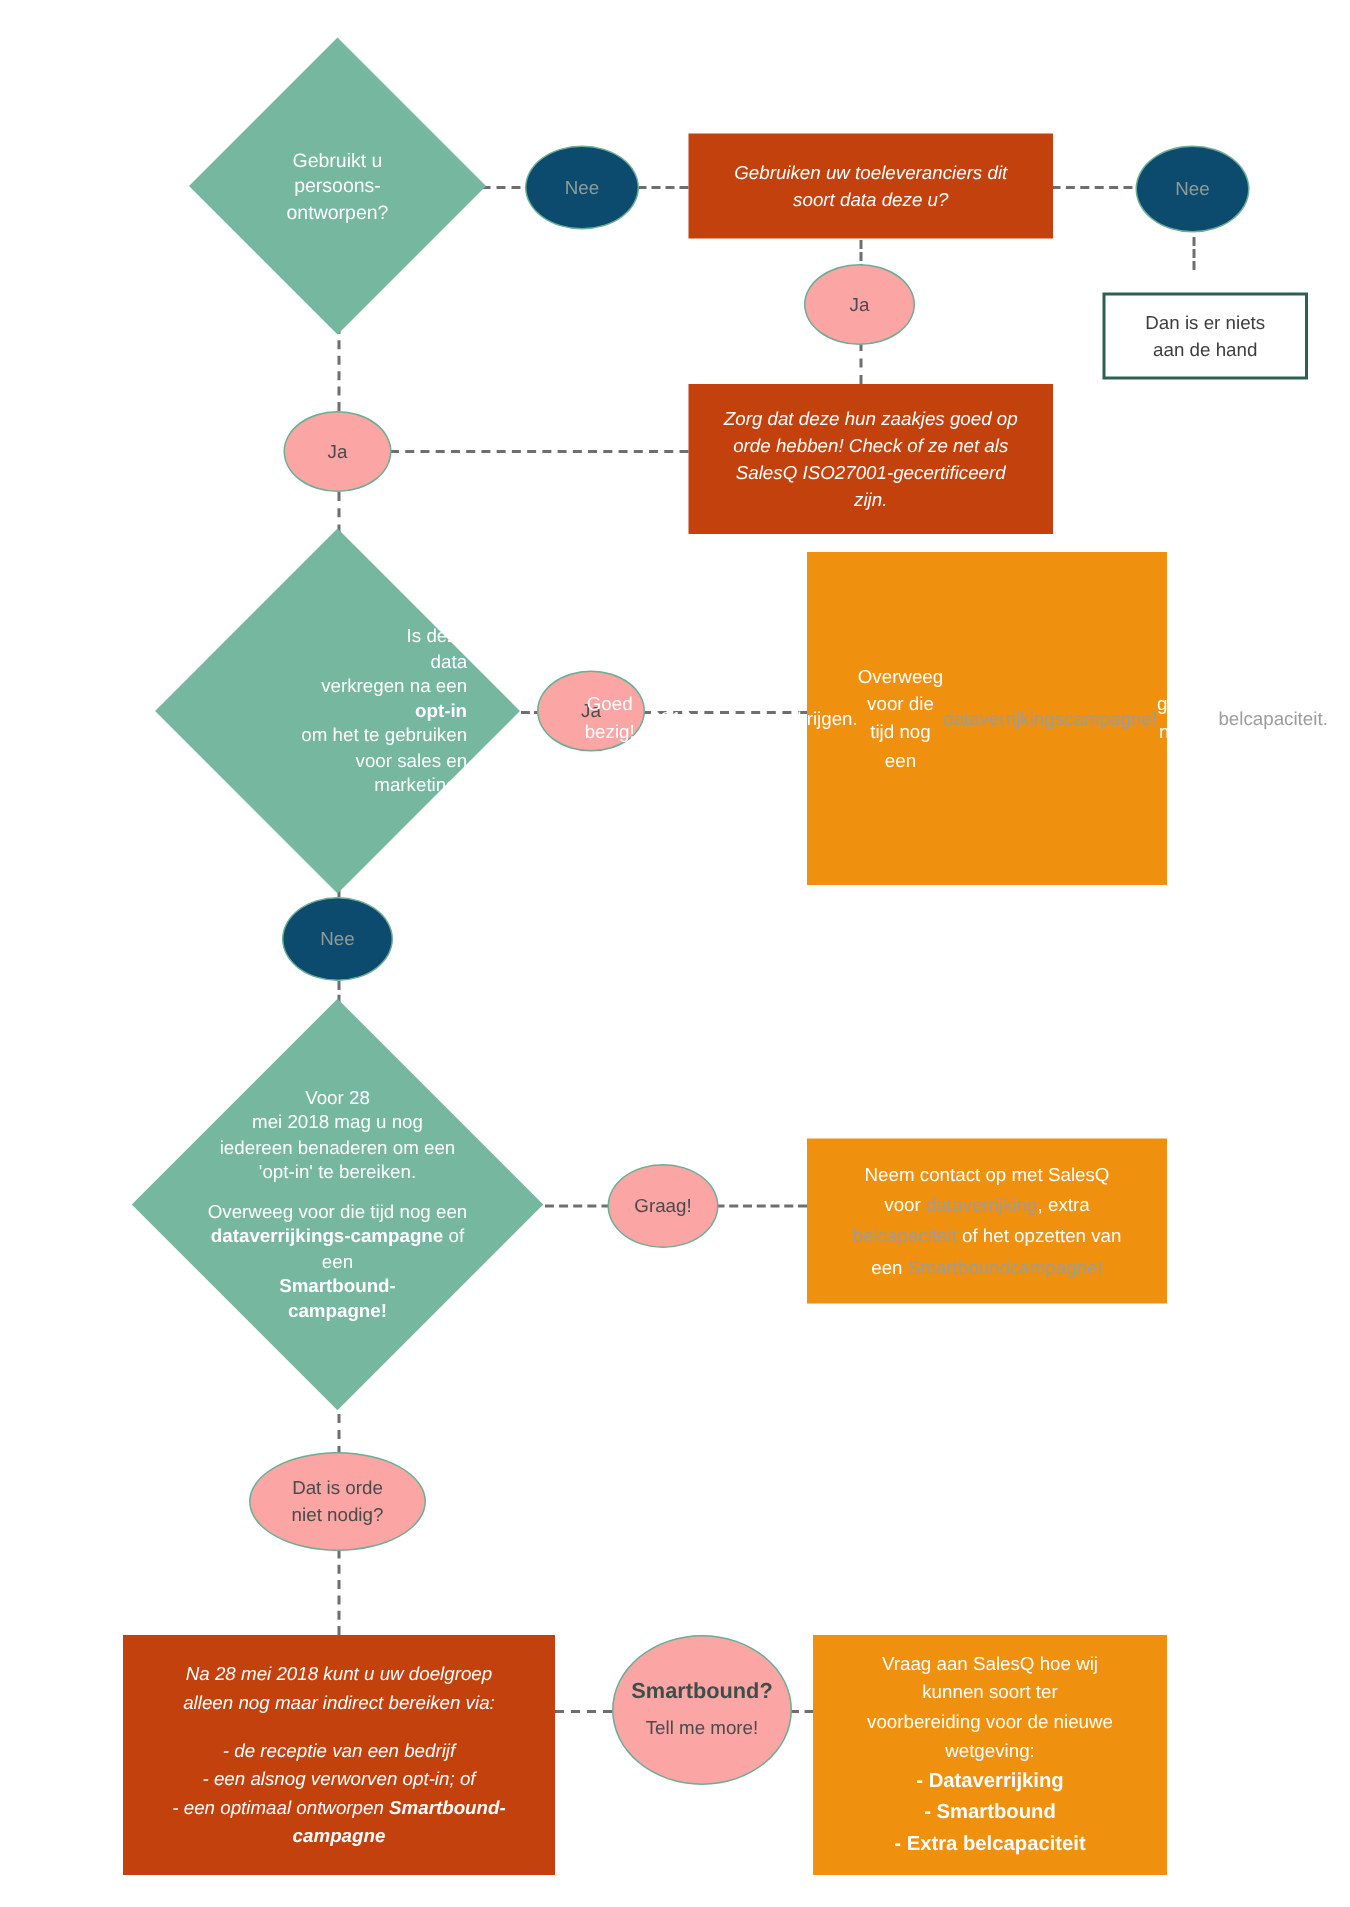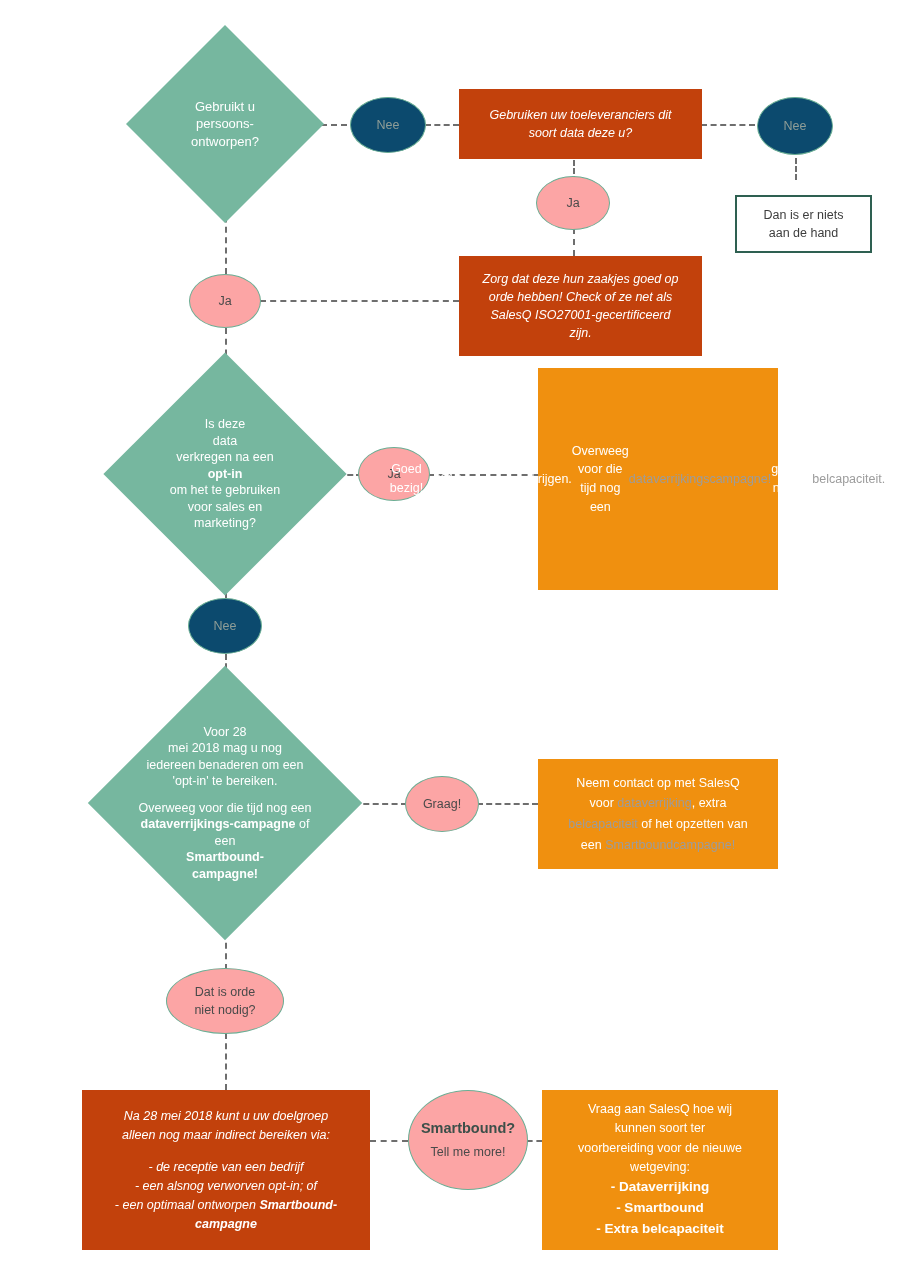--- a/index.html
+++ b/index.html
@@ -131,21 +131,21 @@
     <div>Zorg dat deze hun zaakjes goed op</div>
     <div>orde hebben! Check of ze net als</div>
     <div>SalesQ ISO27001-gecertificeerd</div>
     <div>zijn.</div>
   </div>
 
   <div class="node oval filled" style="left:189px;top:274px;width:72px;height:54px;font-size:12.5px;">
     <span>Ja</span>
   </div>
 
-  <div class="node diamond" style="left:129px;top:388px;width:192px;height:172px;font-size:12.5px;">
+  <div class="node diamond" style="left:129px;top:388px;width:192px;height:172px;font-size:12.5px;text-align:right;">
     <div class="dshape" style="width:172px;height:172px;left:10px;"></div>
     <div class="dtext" style="width:90%;">
       <div>Is deze</div>
       <div>data</div>
       <div>verkregen na een</div>
       <div class="b">opt-in</div>
       <div>om het te gebruiken</div>
       <div>voor sales en</div>
       <div>marketing?</div>
     </div>

